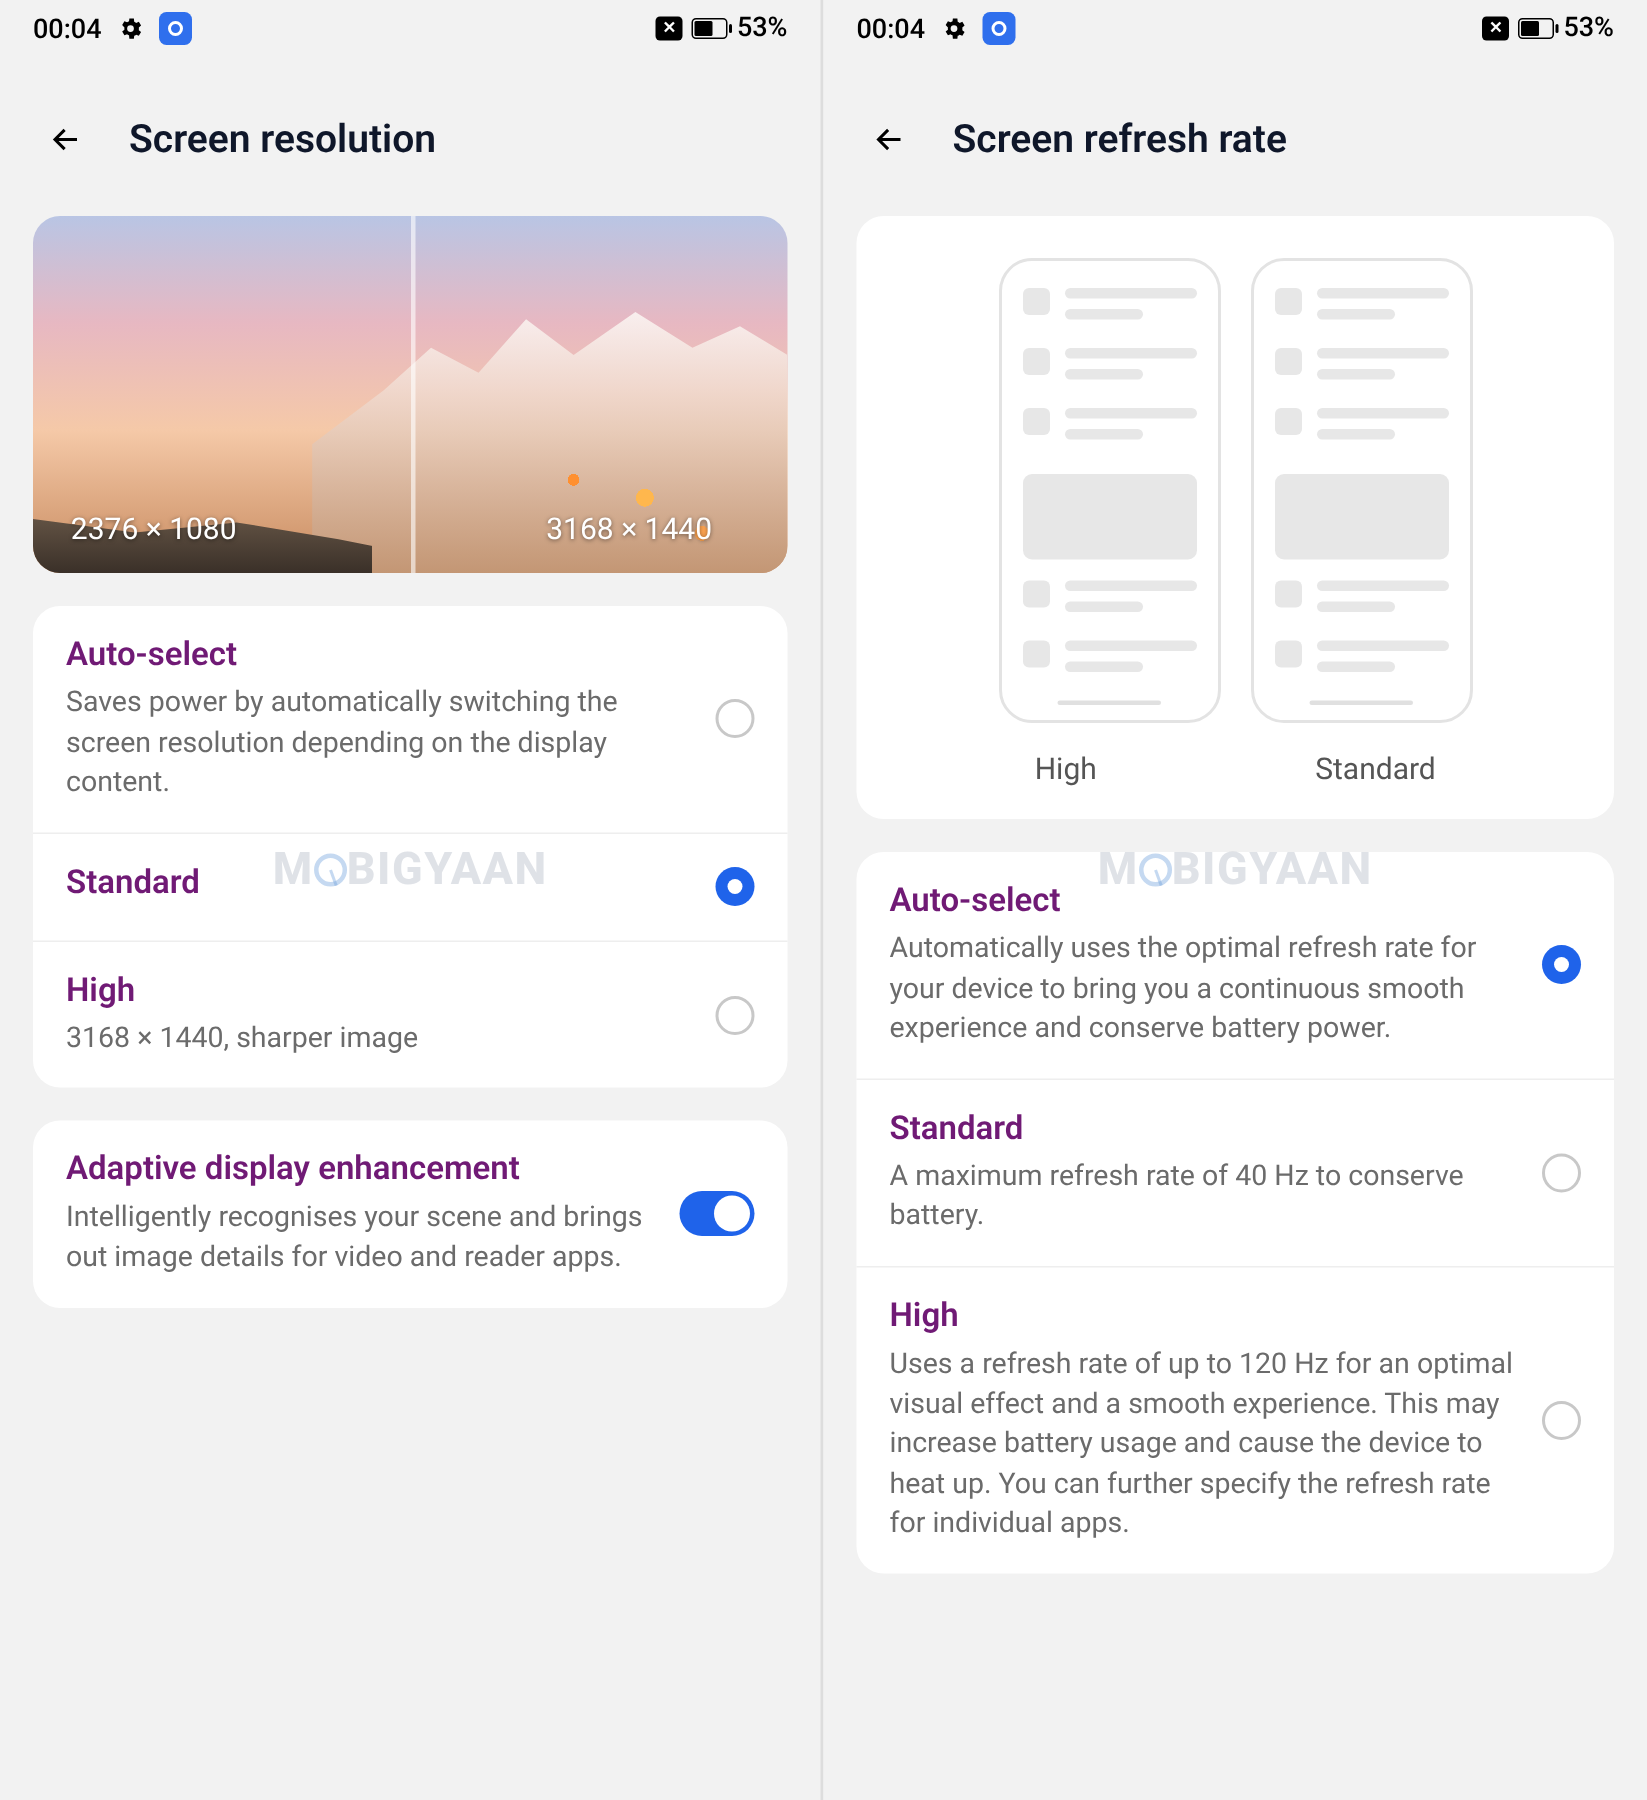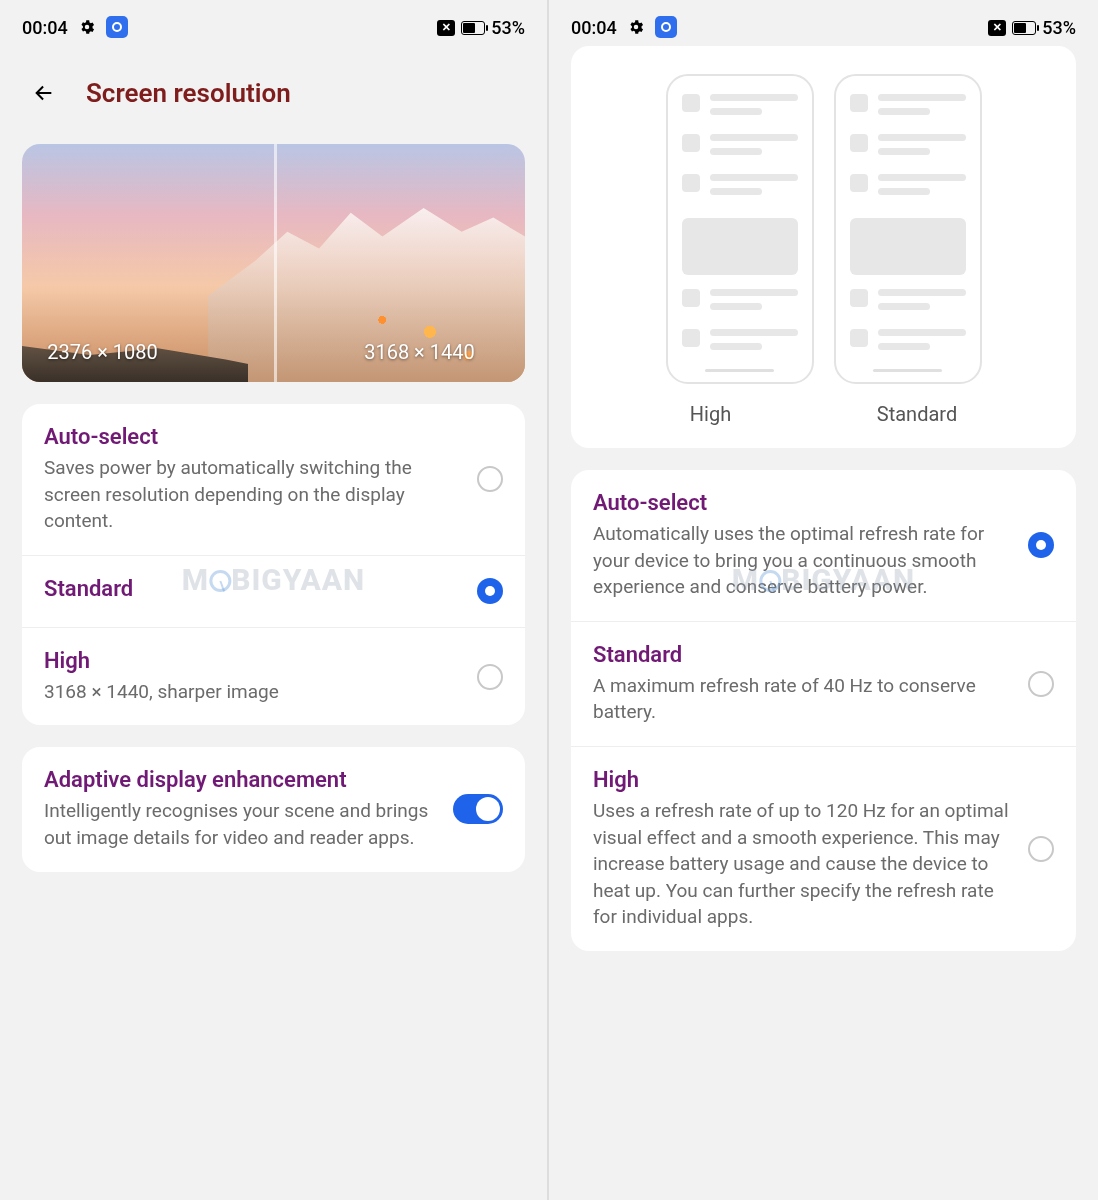--- a/index.html
+++ b/index.html
@@ -15,21 +15,21 @@
   height: 1200px;
   background: #f2f2f2;
   position: relative;
   overflow: hidden;
 }
 .screen-1 { border-right: 2px solid #ddd; }
 
 .status-bar {
   display: flex;
   justify-content: space-between;
-  align-items: flex-end;
+  align-items: flex-start;
   padding: 8px 22px 4px 22px;
   height: 42px;
   font-size: 18px;
   font-weight: 500;
   color: #000;
 }
 .status-left { display: flex; align-items: center; gap: 10px; }
 .status-right { display: flex; align-items: center; gap: 6px; }
 .gear-icon { width: 18px; height: 18px; }
 .camera-icon-badge {
@@ -46,21 +46,21 @@
 .battery-icon::after { content:''; position:absolute; right:-4px; top:3px; width:2px; height:6px; background:#000; border-radius:1px; }
 .battery-fill { position:absolute; left:1px; top:1px; bottom:1px; width:53%; background:#000; border-radius:1px; }
 
 .header {
   display: flex;
   align-items: center;
   gap: 28px;
   padding: 36px 22px 32px 30px;
 }
 .back-arrow { width: 28px; height: 22px; }
-.header h1 { font-size: 26px; font-weight: 600; color: #7f1d1d; text-align: center; }
+.header h1 { font-size: 26px; font-weight: 600; color: #0f172a; text-align: center; }
 
 .content { padding: 4px 22px; overflow: hidden; }
 
 .card {
   background: #fff;
   border-radius: 18px;
   padding: 0;
   margin-bottom: 22px;
 }
 
@@ -251,20 +251,26 @@
       <div class="bolt-badge">
           <span class="bolt-x">✕</span>
         </div>
       <div class="battery-icon">
           <div class="battery-fill"></div>
         </div>
       <span>53%</span>
     </div>
   </div>
 
+  <div class="header">
+    <svg class="back-arrow" viewBox="0 0 24 24" fill="none" stroke="#000" stroke-width="2.2">
+        <path d="M20 12H4M11 5l-7 7 7 7"></path>
+      </svg>
+    <h1>Screen refresh rate</h1>
+  </div>
 
   <div class="content">
     <div class="refresh-preview">
       <div class="phones">
         <div class="phone">
           <div class="ph-row">
               <div class="ph-sq"></div>
               <div class="ph-lines">
                 <div class="ph-line"></div>
                 <div class="ph-line short"></div>

